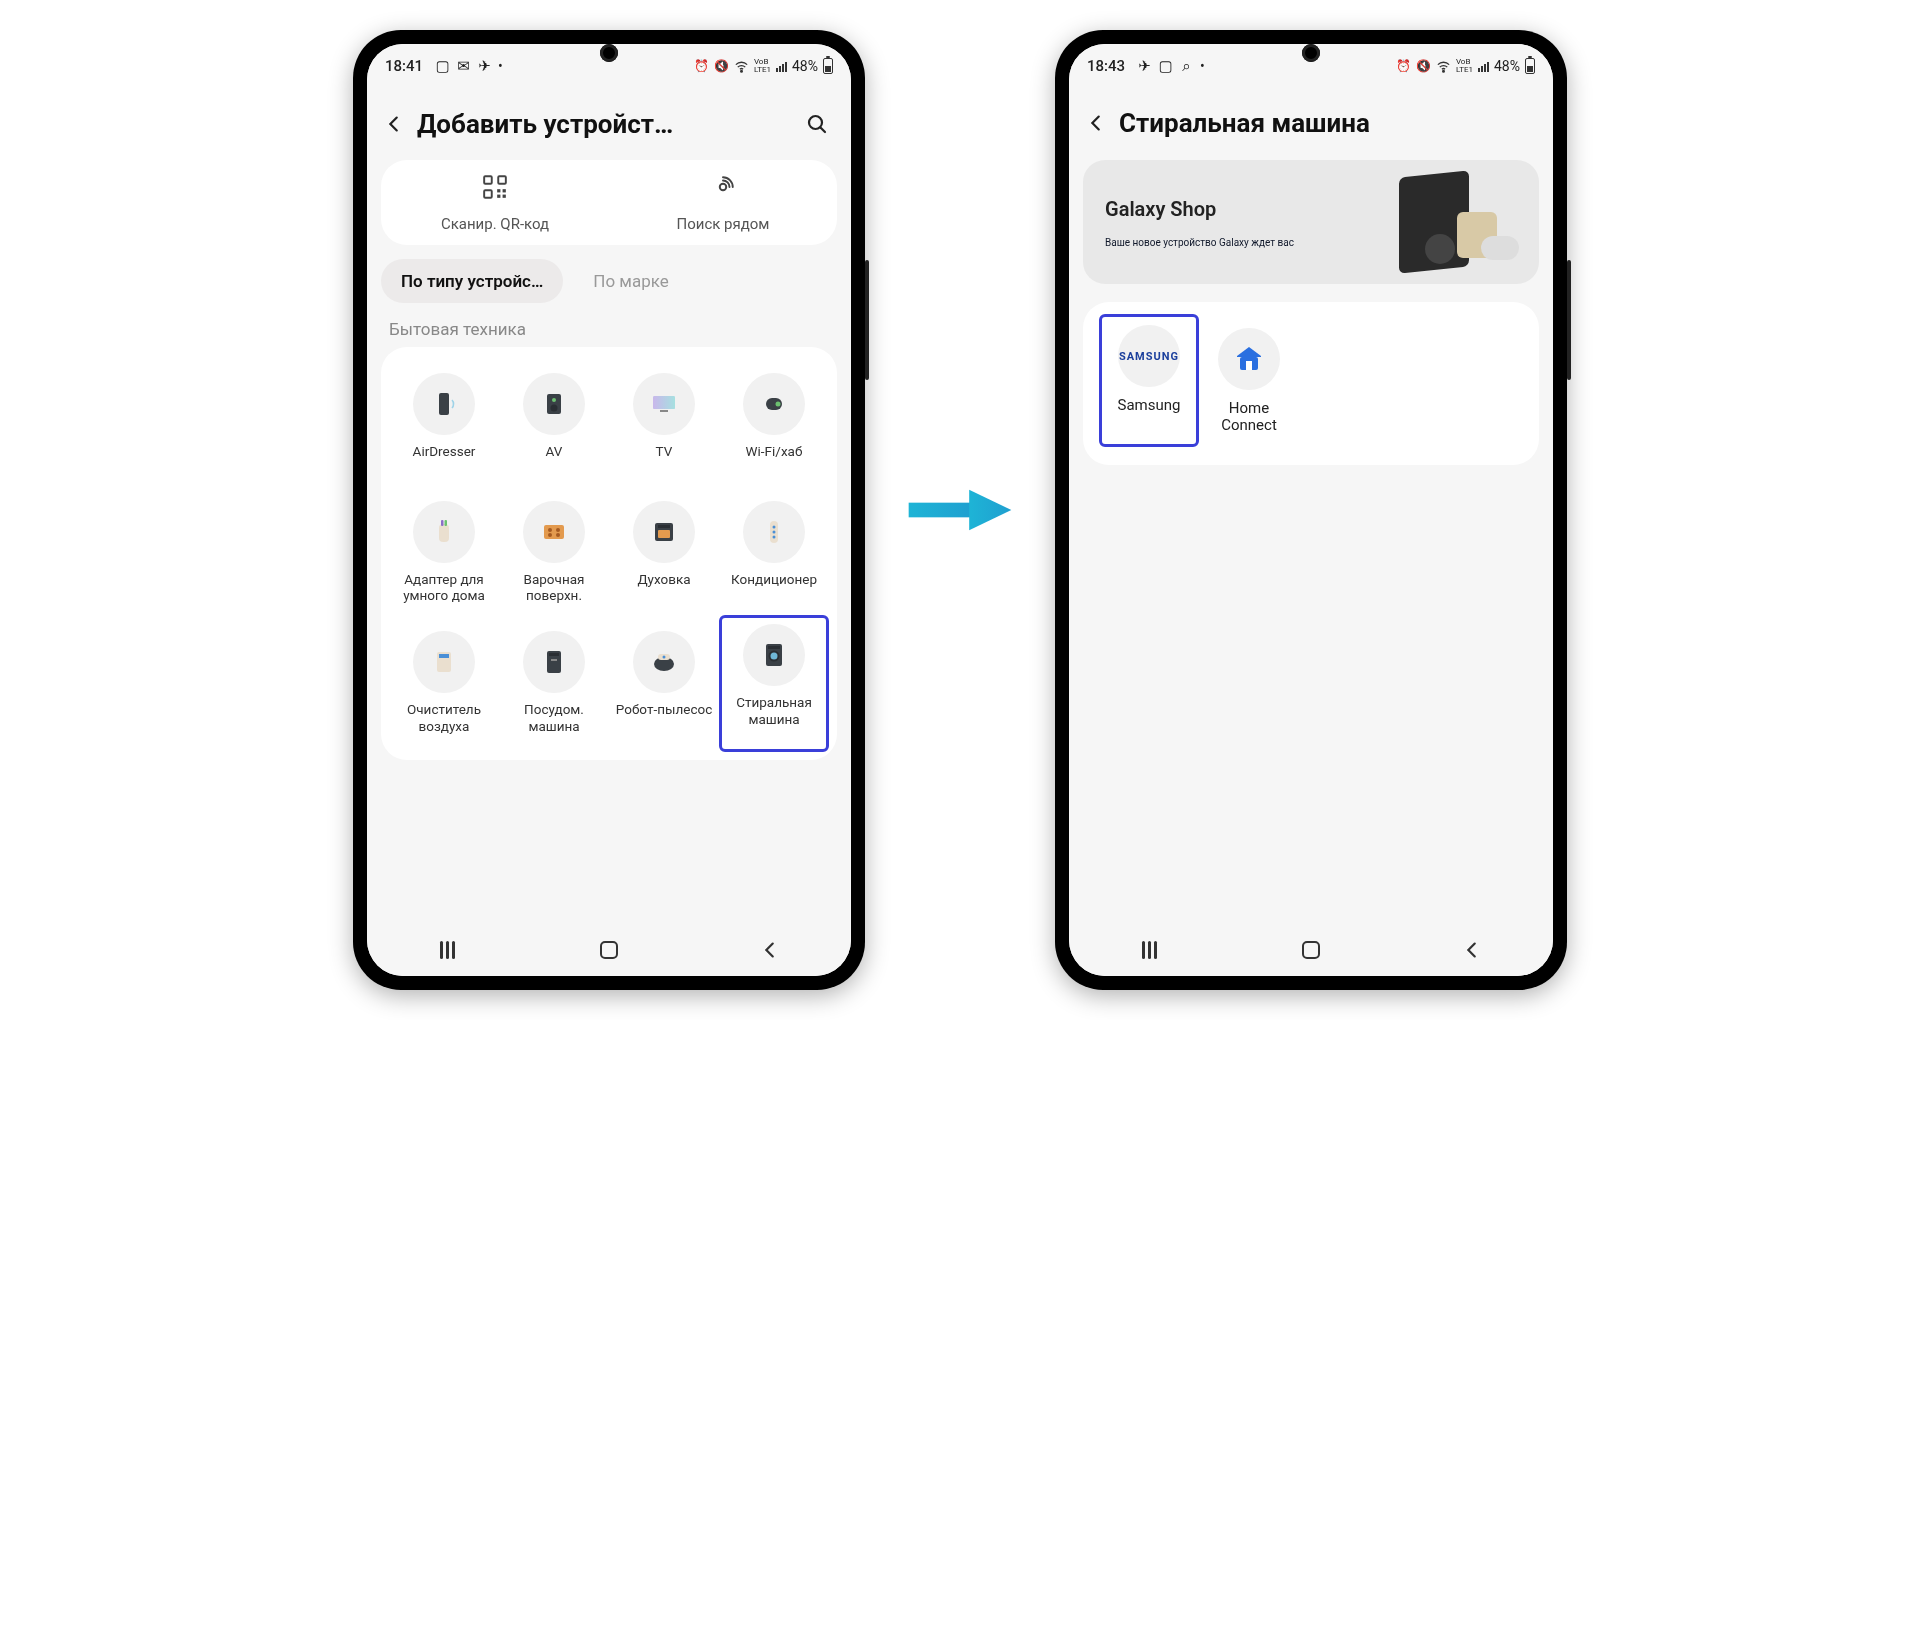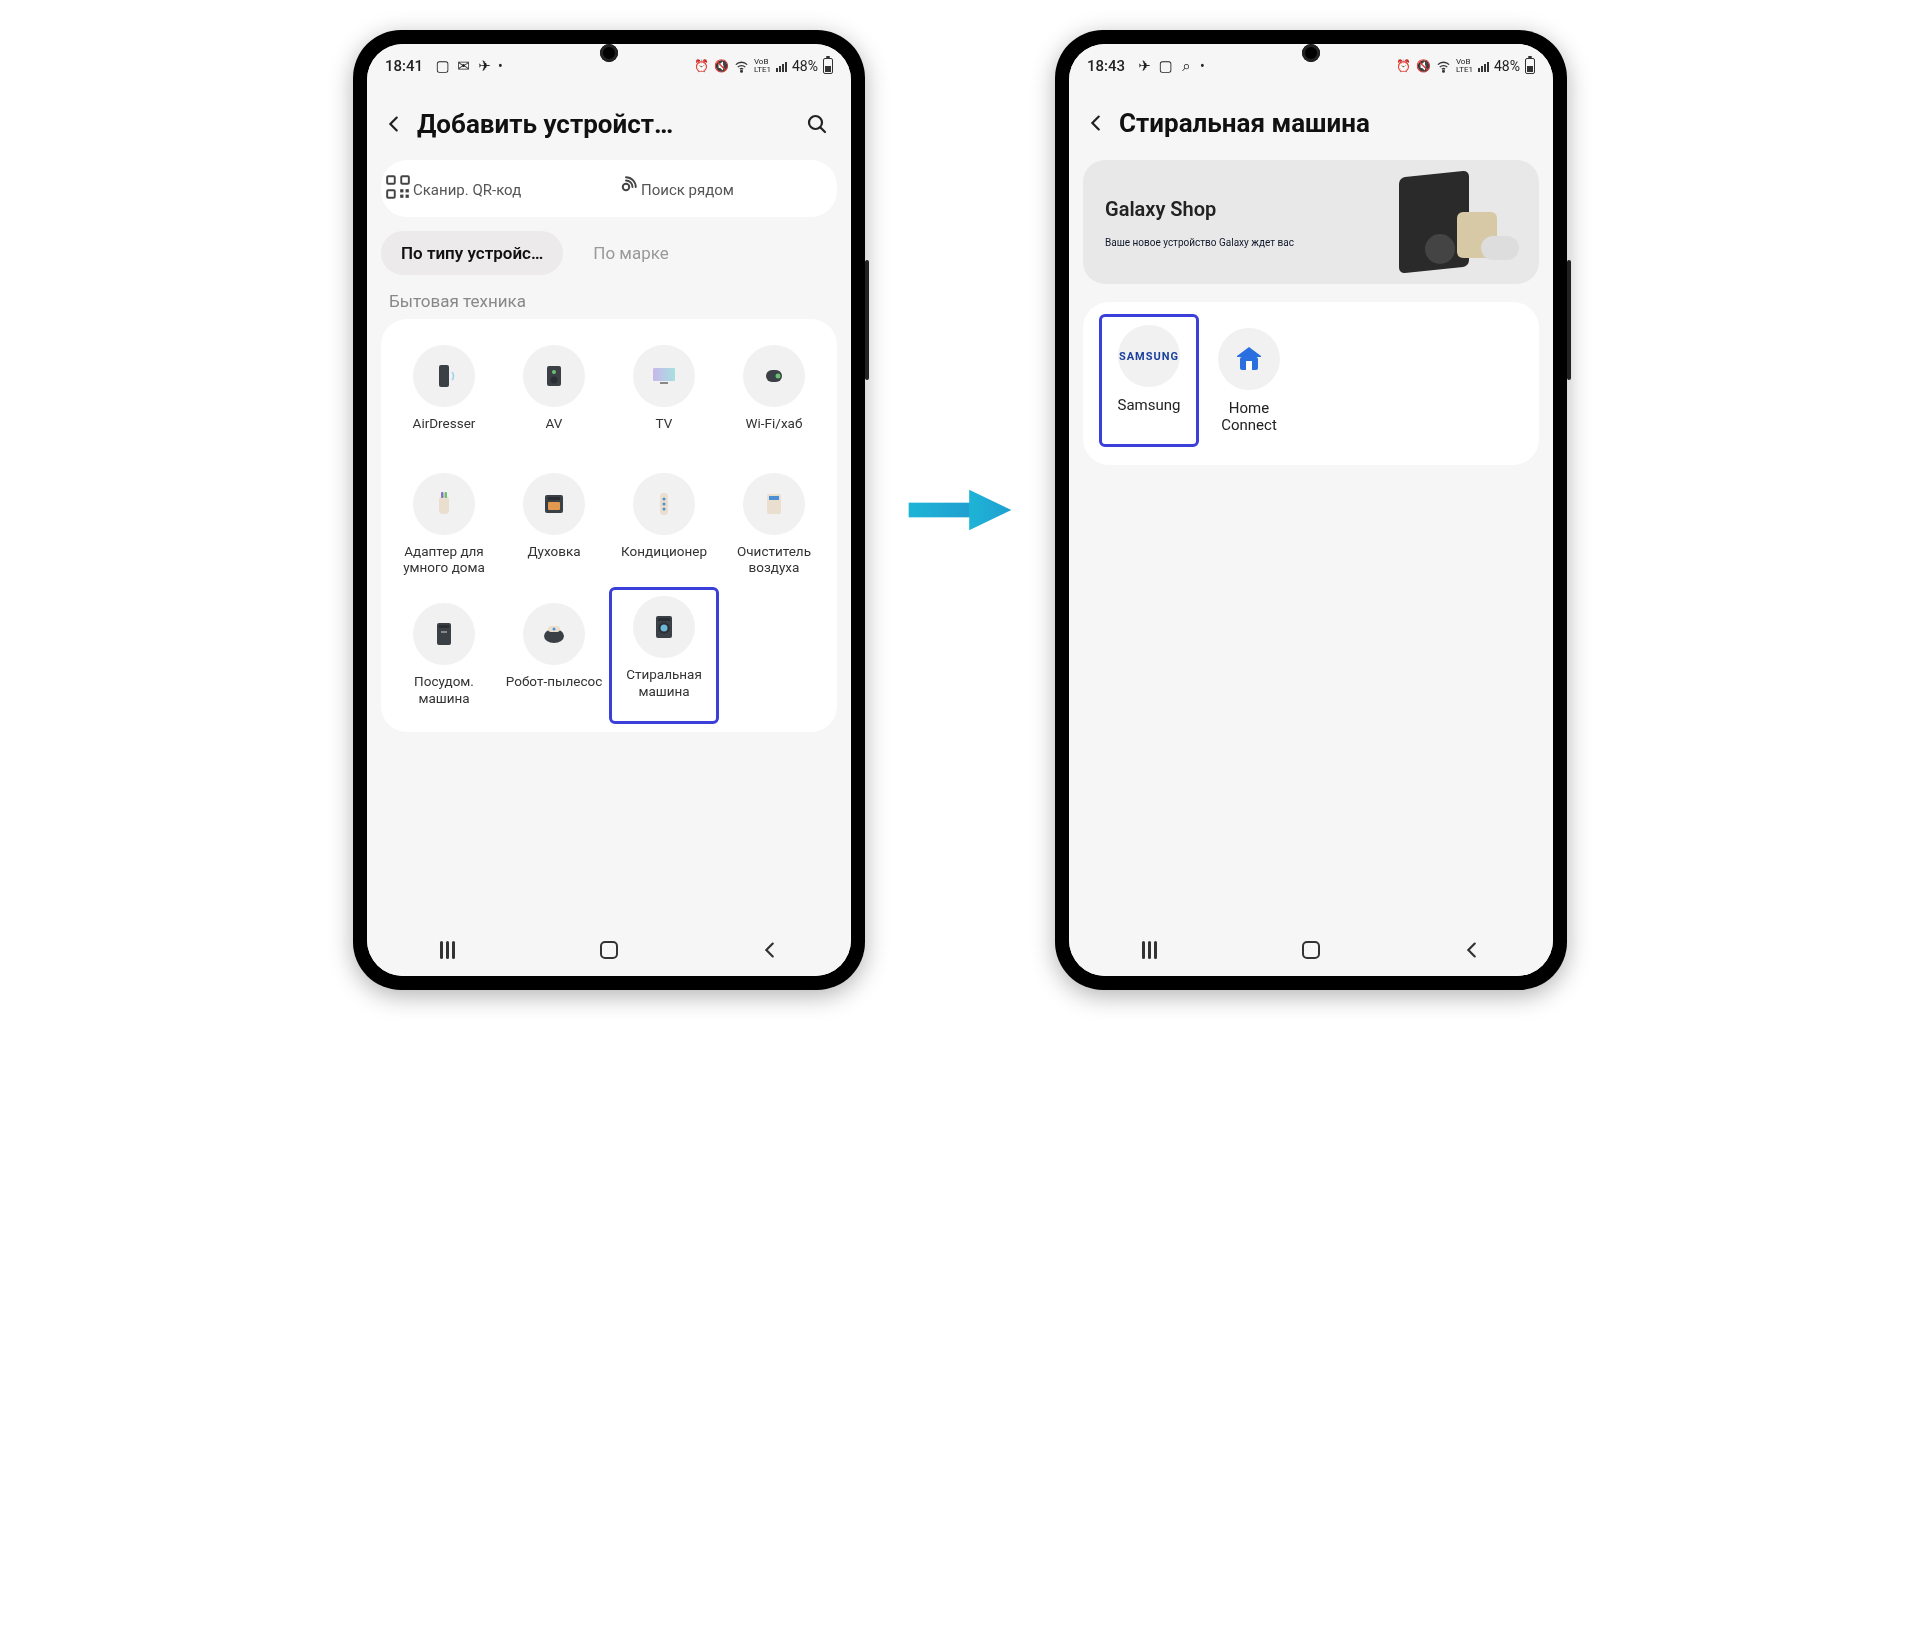--- a/index.html
+++ b/index.html
@@ -100,24 +100,24 @@
   
   .action-row{
     background:#fff;
     margin:4px 14px 14px 14px;
     border-radius:26px;
     display:flex;
   }
   .action-item{
     flex:1;
     display:flex;
-    flex-direction:row;
+    flex-direction:column;
     align-items:center;
     padding:14px 4px 12px 4px;
-    gap:2px;
+    gap:10px;
   }
   .action-item .aicon{ font-size:22px; color:#444;}
   .action-item .alabel{ font-size:15px; color:#555;}
   
   .tabs{
     display:flex;
     gap:10px;
     padding:0 14px 10px 14px;
   }
   .tab{
@@ -389,20 +389,32 @@
             <div class="device-icon">
               <svg viewBox="0 0 32 32">
                   <rect x="11" y="8" width="10" height="18" rx="4" fill="#eadfcf"></rect>
                   <rect x="13" y="4" width="2.5" height="6" rx="1" fill="#8b6fc7"></rect>
                   <rect x="16.5" y="4" width="2.5" height="6" rx="1" fill="#6cc170"></rect>
                 </svg>
             </div>
             <div class="device-label">Адаптер для умного дома</div>
           </div>
 
+          <div class="device-item">
+            <div class="device-icon">
+              <svg viewBox="0 0 32 32">
+                  <rect x="6" y="9" width="20" height="14" rx="2" fill="#e39a4e"></rect>
+                  <circle cx="12" cy="14" r="2" fill="#a65a20"></circle>
+                  <circle cx="20" cy="14" r="2" fill="#a65a20"></circle>
+                  <circle cx="12" cy="19" r="2" fill="#a65a20"></circle>
+                  <circle cx="20" cy="19" r="2" fill="#a65a20"></circle>
+                </svg>
+            </div>
+            <div class="device-label">Варочная поверхн.</div>
+          </div>
 
           <div class="device-item">
             <div class="device-icon">
               <svg viewBox="0 0 32 32">
                   <rect x="7" y="7" width="18" height="18" rx="2" fill="#3a4046"></rect>
                   <rect x="10" y="14" width="12" height="8" rx="1" fill="#e39a4e"></rect>
                   <rect x="10" y="9" width="12" height="3" fill="#2a2e33"></rect>
                 </svg>
             </div>
             <div class="device-label">Духовка</div>

